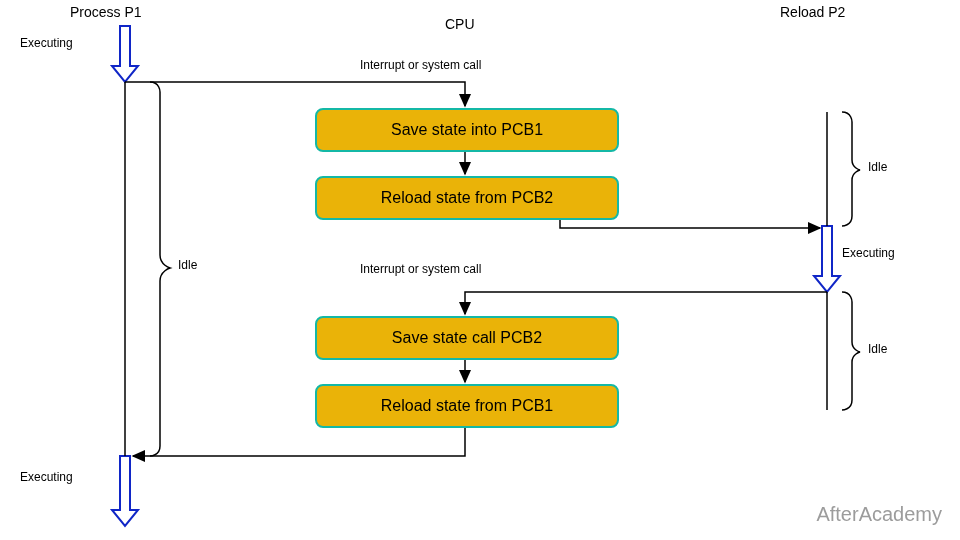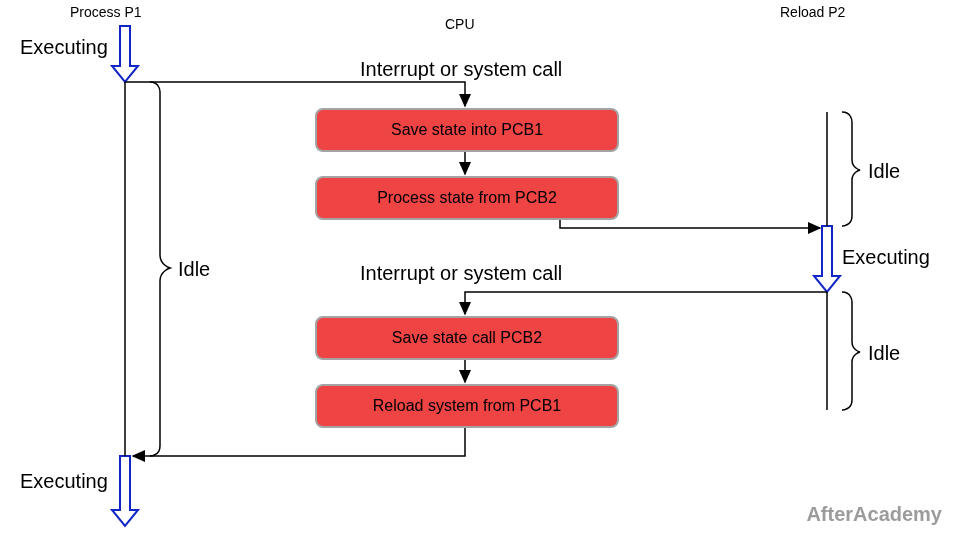--- a/index.html
+++ b/index.html
@@ -1,19 +1,19 @@
 <!DOCTYPE html>
 <html><head>
 <meta charset="utf-8">
 <style>
   html,body{margin:0;padding:0;width:960px;height:540px;background:#fff;font-family:Arial,Helvetica,sans-serif;font-size:16px;color:#000;position:relative}
   .header{position:absolute;font-weight:400;font-size:14px}
-  .lbl{position:absolute;font-size:20px}
-  .box{position:absolute;border:2px solid #a3a3a3;border-radius:8px;background:#ef4444;text-align:center;line-height:40px;height:40px;width:300px;font-size:16px}
-  .watermark{position:absolute;right:18px;bottom:14px;color:#9c9c9c;font-weight:700;font-size:20px}
+  .lbl{position:absolute;font-size:12px}
+  .box{position:absolute;border:2px solid #14b8a6;border-radius:8px;background:#eab308;text-align:center;line-height:40px;height:40px;width:300px;font-size:16px}
+  .watermark{position:absolute;right:18px;bottom:14px;color:#9c9c9c;font-weight:400;font-size:20px}
   svg{position:absolute;left:0;top:0;width:960px;height:540px;overflow:visible}
 </style>
 </head>
 <body>
 
 <svg>
   <defs>
     <marker id="ah" markerWidth="10" markerHeight="10" refX="8" refY="5" orient="auto">
       <path d="M0,1 L9,5 L0,9 Z" fill="#000"></path>
     </marker>
@@ -61,17 +61,17 @@
 <div class="lbl" style="left:20px;top:36px">Executing</div>
 <div class="lbl" style="left:20px;top:470px">Executing</div>
 <div class="lbl" style="left:842px;top:246px">Executing</div>
 <div class="lbl" style="left:178px;top:258px">Idle</div>
 <div class="lbl" style="left:868px;top:160px">Idle</div>
 <div class="lbl" style="left:868px;top:342px">Idle</div>
 <div class="lbl" style="left:360px;top:58px">Interrupt or system call</div>
 <div class="lbl" style="left:360px;top:262px">Interrupt or system call</div>
 
 <div class="box" style="left:315px;top:108px">Save state into PCB1</div>
-<div class="box" style="left:315px;top:176px">Process state from PCB2</div>
+<div class="box" style="left:315px;top:176px">Reload state from PCB2</div>
 <div class="box" style="left:315px;top:316px">Save state call PCB2</div>
-<div class="box" style="left:315px;top:384px">Reload system from PCB1</div>
+<div class="box" style="left:315px;top:384px">Reload state from PCB1</div>
 
 <div class="watermark">AfterAcademy</div>
 
 </body></html>

